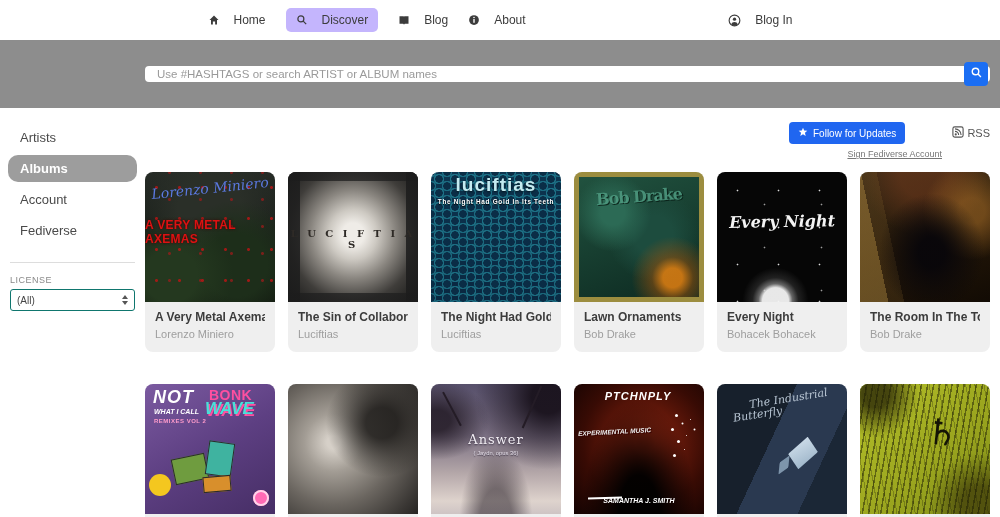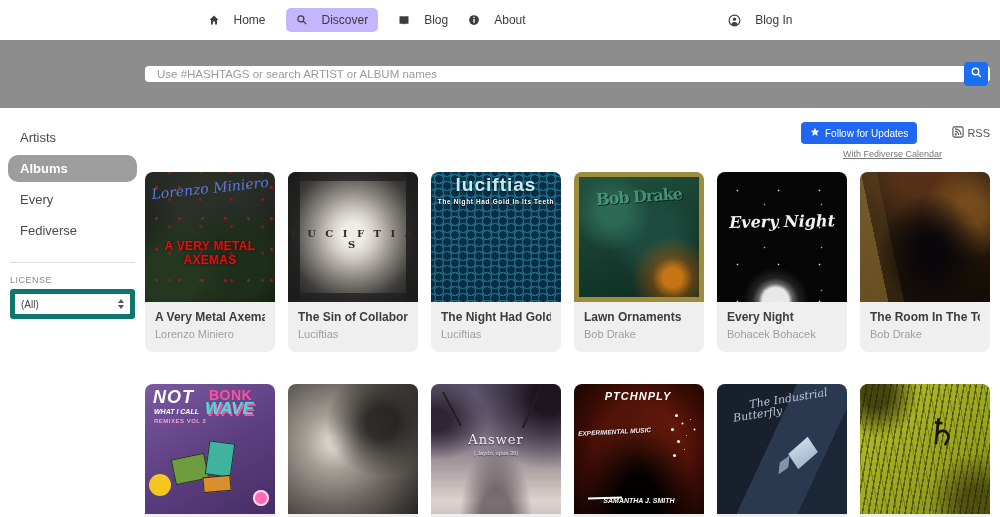--- a/index.html
+++ b/index.html
@@ -24,30 +24,30 @@
   .searchbtn{width:24px;height:24px;background:#1b6ef3;border:none;border-radius:4px;display:flex;
              align-items:center;justify-content:center;cursor:pointer;flex:0 0 auto;}
 
   
   .main{display:flex;}
   .sidebar{width:129px;flex:0 0 129px;padding:16px 8px 0 8px;box-sizing:content-box;}
   .side-item{font-size:13px;color:#4a4a4a;padding:6px 12px;margin-bottom:4px;cursor:pointer;}
   .side-item.active{background:#9d9d9d;color:#fff;border-radius:10px;font-weight:bold;}
   .side-div{border-top:1px solid #ddd;margin:18px 2px 12px;}
   .lic-label{font-size:9px;color:#8a8a8a;letter-spacing:.5px;margin:0 2px 4px;}
-  .lic-select{margin:0 2px;border:5px solid #0f766e;border-radius:3px;background:#fff;height:20px;
+  .lic-select{margin:0 2px;border:1px solid #0f766e;border-radius:3px;background:#fff;height:20px;
               display:flex;align-items:center;justify-content:space-between;padding:0 6px;font-size:10px;color:#444;cursor:pointer;}
   .stepper{display:flex;flex-direction:column;line-height:0;}
   .stepper b{width:0;height:0;border-left:3px solid transparent;border-right:3px solid transparent;}
   .stepper b.up{border-bottom:4px solid #555;margin-bottom:2px;}
   .stepper b.dn{border-top:4px solid #555;}
 
   .content{flex:1;padding-right:10px;}
   .ctl{display:flex;flex-direction:column;align-items:flex-end;margin:14px 0 0;}
-  .ctl-row{display:flex;align-items:center;gap:12px;}
+  .ctl-row{display:flex;align-items:center;gap:24px;}
   .followbtn{background:#2066f0;color:#fff;border:none;border-radius:4px;font-size:10px;
              padding:5px 9px;display:flex;align-items:center;gap:5px;cursor:pointer;
              font-family:"Liberation Sans",sans-serif;}
   .rss{display:flex;align-items:center;gap:3px;font-size:11px;color:#555;cursor:pointer;padding-left:23px;}
   .fedi{font-size:9px;color:#777;text-decoration:underline;margin-top:5px;margin-right:48px;cursor:pointer;}
 
   
   .grid{display:grid;grid-template-columns:repeat(6,130px);column-gap:13px;row-gap:32px;margin-top:13px;}
   .card{background:#efefef;border-radius:8px;overflow:hidden;cursor:pointer;}
   .cv{position:relative;height:130px;overflow:hidden;}
@@ -59,22 +59,22 @@
   
   .c1{background:
       radial-gradient(circle,rgba(190,20,20,.8) 0 1px,transparent 2px) 0 0/23px 31px,
       radial-gradient(circle,rgba(160,25,25,.7) 0 1px,transparent 2px) 9px 14px/31px 27px,
       radial-gradient(circle at 20% 80%,#24381f 0 18%,transparent 42%),
       radial-gradient(circle at 70% 72%,#1d2e1a 0 24%,transparent 50%),
       radial-gradient(circle at 50% 28%,#2a2f28 0 28%,transparent 58%),
       linear-gradient(180deg,#262b26,#10160f);}
   .c1-artist{top:8px;left:0;right:0;text-align:center;font-family:"DejaVu Serif",serif;font-style:italic;
              color:#5b79e0;font-size:14px;transform:rotate(-6deg);}
-  .c1-title{top:46px;left:0;right:0;text-align:center;color:#dd1212;font-weight:800;font-size:12px;
-            letter-spacing:.3px;text-shadow:0 0 3px #3a0000;margin-top:21px;}
+  .c1-title{top:46px;left:0;right:0;text-align:left;color:#dd1212;font-weight:800;font-size:12px;
+            letter-spacing:.3px;text-shadow:0 0 3px #3a0000;}
 
   
   .c2{background:
       linear-gradient(90deg,rgba(28,28,28,.85) 0 9%,transparent 9% 91%,rgba(28,28,28,.85) 91%),
       linear-gradient(180deg,rgba(30,30,30,.75) 0 7%,transparent 7% 93%,rgba(30,30,30,.75) 93%),
       radial-gradient(ellipse at 50% 48%,#efece7 0 12%,#cdc9c2 26%,#8a8680 46%,#3f3d3a 70%,#1c1c1b 94%);}
   .c2-text{top:56px;left:0;right:0;text-align:center;font-family:"DejaVu Serif",serif;font-size:10px;
            letter-spacing:3px;color:#2e2a26;font-weight:bold;}
 
   
@@ -243,21 +243,21 @@
           </svg></span>
     </button>
   </div>
 </div>
 
 <div class="main">
 
   <div class="sidebar">
     <div class="side-item">Artists</div>
     <div class="side-item active">Albums</div>
-    <div class="side-item">Every</div>
+    <div class="side-item">Account</div>
     <div class="side-item">Fediverse</div>
     <div class="side-div"></div>
     <div class="lic-label">LICENSE</div>
     <div class="lic-select">
       <span>(All)</span>
       <span class="stepper">
           <b class="up"></b>
           <b class="dn"></b>
         </span>
     </div>
@@ -275,21 +275,21 @@
         <div class="rss">
           <span><svg width="12" height="12" viewBox="0 0 16 16">
                 <rect x="1.2" y="1.2" width="13.6" height="13.6" rx="2.5" fill="none" stroke="#555" stroke-width="1.5"></rect>
                 <circle cx="5" cy="11.2" r="1.4" fill="#555"></circle>
                 <path d="M4 7.2a4.8 4.8 0 0 1 4.8 4.8" fill="none" stroke="#555" stroke-width="1.5"></path>
                 <path d="M4 3.9a8.1 8.1 0 0 1 8.1 8.1" fill="none" stroke="#555" stroke-width="1.5"></path>
               </svg></span>
           <span>RSS</span>
         </div>
       </div>
-      <div class="fedi">With Fediverse Calendar</div>
+      <div class="fedi">Sign Fediverse Account</div>
     </div>
 
     <div class="grid">
 
       <div class="card">
         <div class="cv c1">
           <div class="c1-artist">Lorenzo Miniero</div>
           <div class="c1-title">A VERY METAL AXEMAS</div>
         </div>
         <div class="meta">

